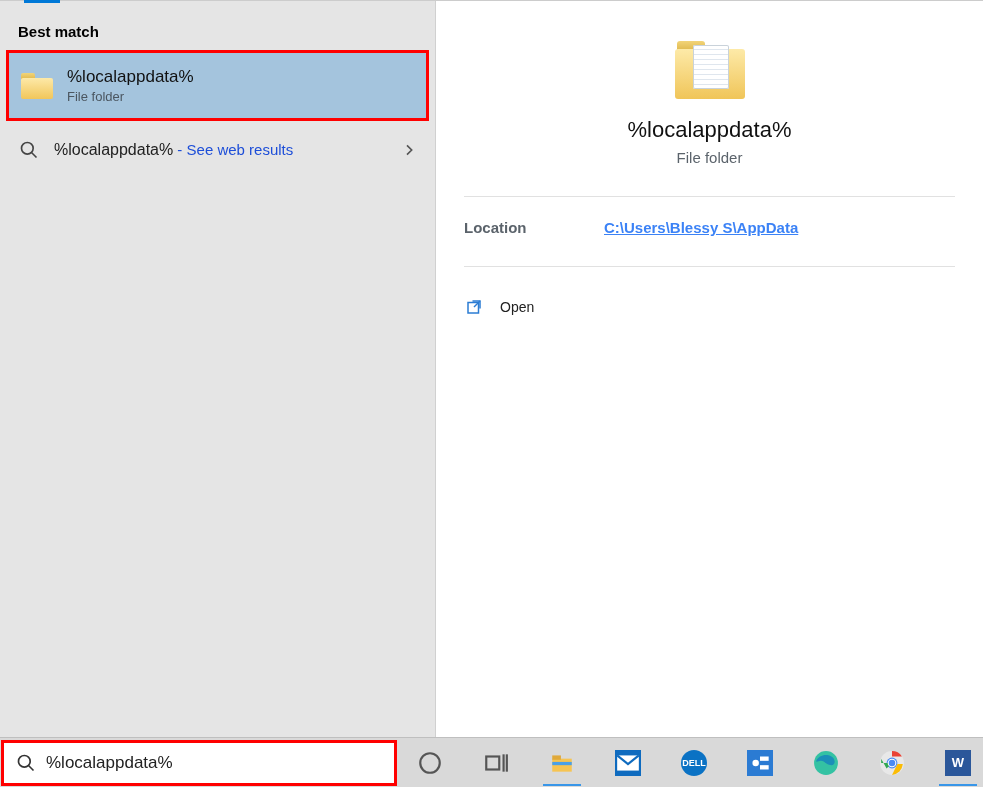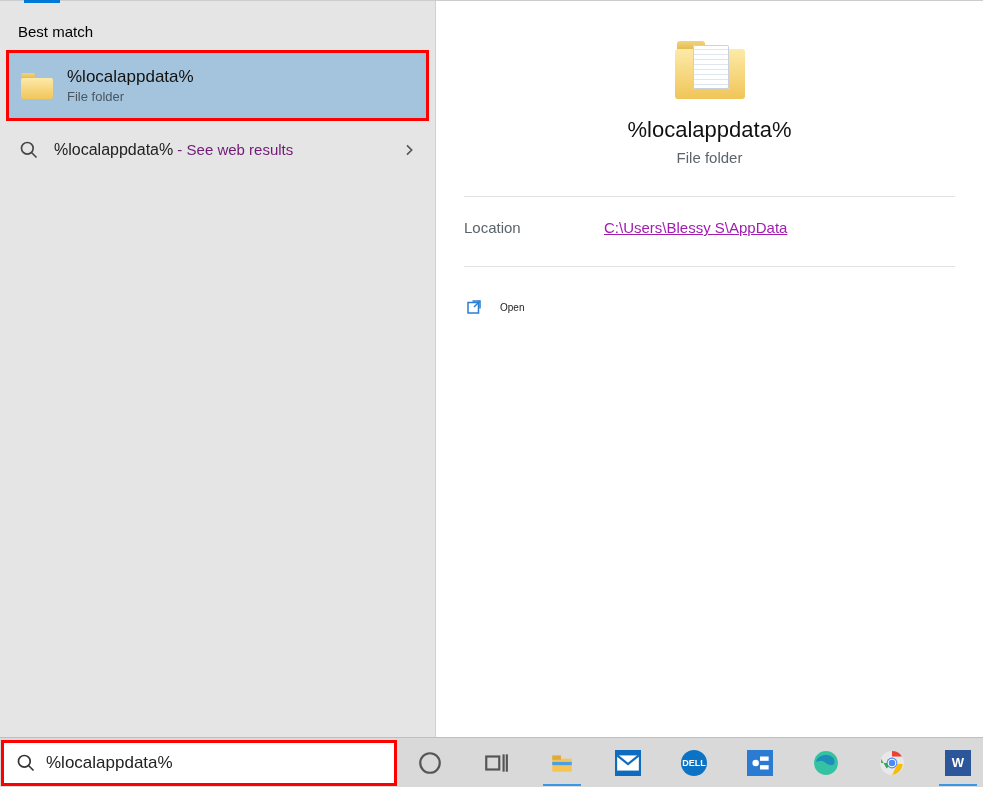--- a/index.html
+++ b/index.html
@@ -5,21 +5,21 @@
   * { box-sizing: border-box; margin: 0; padding: 0; font-family: "Segoe UI", Arial, sans-serif; }
   body { width: 983px; height: 787px; background: #e4e4e4; position: relative; overflow: hidden; }
 
   .search-panel { display: flex; width: 983px; height: 737px; background: #e5e5e5; border-top: 1px solid #ccc; }
   .left-col { width: 436px; background: #e5e5e5; border-right: 1px solid #d0d0d0; padding-top: 0; }
   .right-col { flex: 1; background: #ffffff; position: relative; }
 
   .top-tab-strip { height: 4px; background: #e5e5e5; position: relative; }
   .top-tab-strip .active { position: absolute; left: 24px; top: -1px; width: 36px; height: 3px; background: #0078d7; }
 
-  .section-header { font-size: 15px; font-weight: 400; color: #000; padding: 18px 18px 10px 18px; }
+  .section-header { font-size: 15px; font-weight: 700; color: #000; padding: 18px 18px 10px 18px; }
 
   .best-match-item {
     display: flex; align-items: center; gap: 14px;
     background: #a4c4dd; margin: 0 6px; padding: 14px 12px;
     border: 3px solid #ff0000; position: relative;
   }
   .folder-icon-sm {
     width: 32px; height: 26px; position: relative;
   }
   .folder-icon-sm::before {
@@ -32,21 +32,21 @@
   }
   .bm-text .title { font-size: 17px; color: #111; }
   .bm-text .sub { font-size: 13px; color: #4b5660; margin-top: 2px; }
 
   .web-item {
     display: flex; align-items: center; gap: 14px;
     padding: 14px 18px; margin-top: 4px; cursor: default;
   }
   .web-item .mag { width: 22px; height: 22px; display:flex; align-items:center; justify-content:center; }
   .web-item .txt { flex:1; font-size: 16px; color:#222; }
-  .web-item .txt .sub { color:#701a75; font-size: 15px; }
+  .web-item .txt .sub { color:#1d4ed8; font-size: 15px; }
   .web-item .chev { color:#555; font-size: 18px; }
 
   .preview {
     padding-top: 40px; text-align:center;
   }
   .folder-icon-lg {
     width: 70px; height: 58px; position: relative; margin: 0 auto 18px;
   }
   .folder-icon-lg::before {
     content:""; position:absolute; left:2px; top:0; width:28px; height:10px;
@@ -59,28 +59,28 @@
   .folder-paper {
     position:absolute; left:18px; top:4px; width:36px; height:44px;
     background: repeating-linear-gradient(#fff 0 4px,#dfe6ee 4px 5px);
     border-radius:2px; z-index:1; box-shadow: 0 0 0 1px #c9d2da inset;
   }
   .preview h2 { font-size: 22px; font-weight: 400; color:#111; }
   .preview .sub { font-size: 15px; color:#5b636b; margin-top: 6px; }
 
   .divider { height:1px; background:#e1e1e1; margin: 30px 28px 0; }
 
-  .kv { display:flex; padding: 22px 28px 0; font-size: 15px; }
+  .kv { display:flex; padding: 22px 28px 0; font-size: 15px; font-weight: bold; }
   .kv .k { width: 140px; color:#5b636b; }
-  .kv .v { color:#a21caf; text-decoration: underline; cursor:pointer; }
+  .kv .v { color:#3b82f6; text-decoration: underline; cursor:pointer; }
 
   .actions { padding: 18px 28px 0; }
   .action {
     display:flex; align-items:center; gap: 16px;
-    padding: 12px 0; font-size: 10px; color:#222; cursor:pointer;
+    padding: 12px 0; font-size: 14px; color:#222; cursor:pointer;
   }
   .action .ic { width:20px; height:20px; color:#2b7cd3; display:flex; align-items:center; justify-content:center; }
 
   
   .taskbar {
     position:absolute; left:0; bottom:0; width:983px; height:50px;
     background:#d9d9d9; display:flex; align-items:center;
     border-top:1px solid #bfbfbf;
   }
   .search-box {

